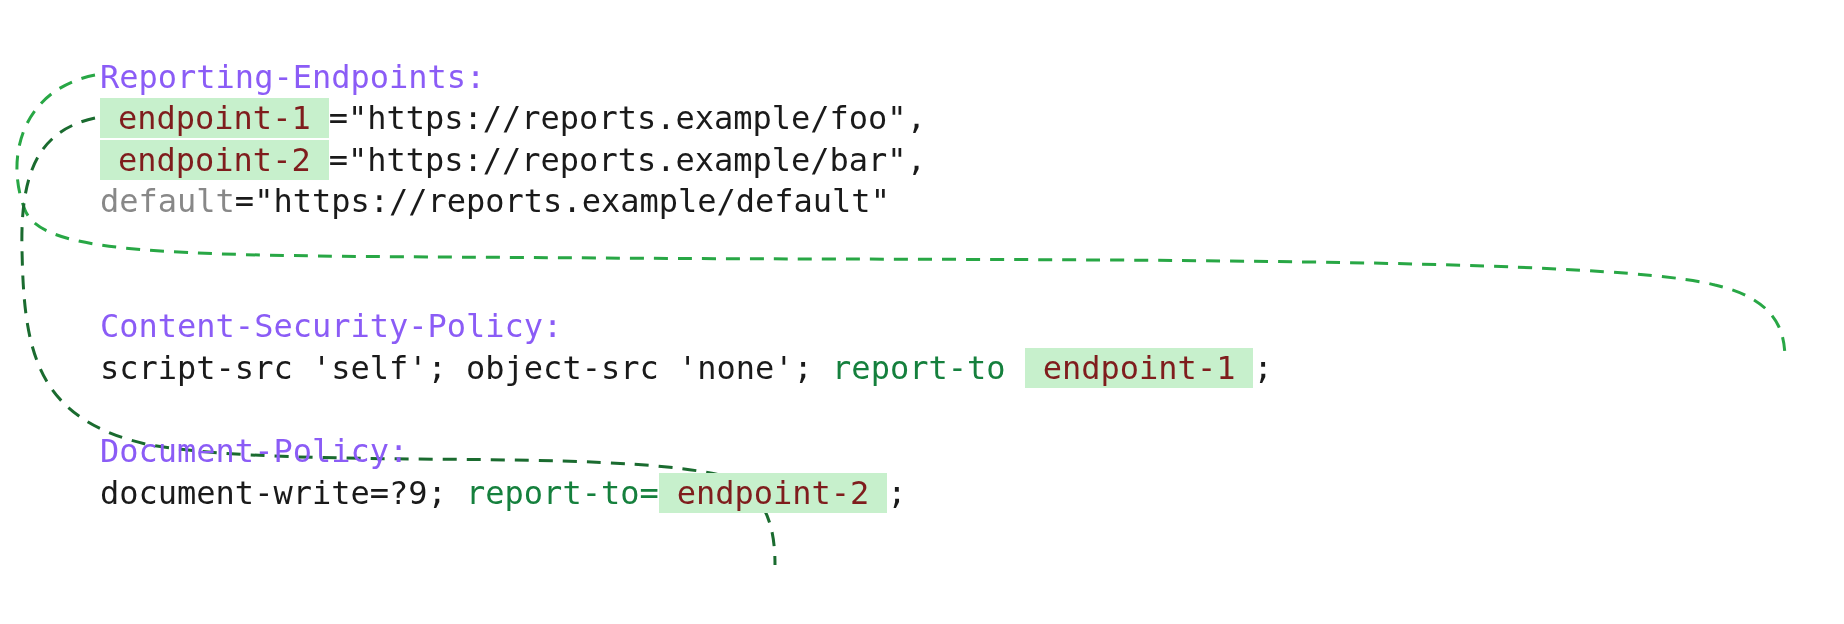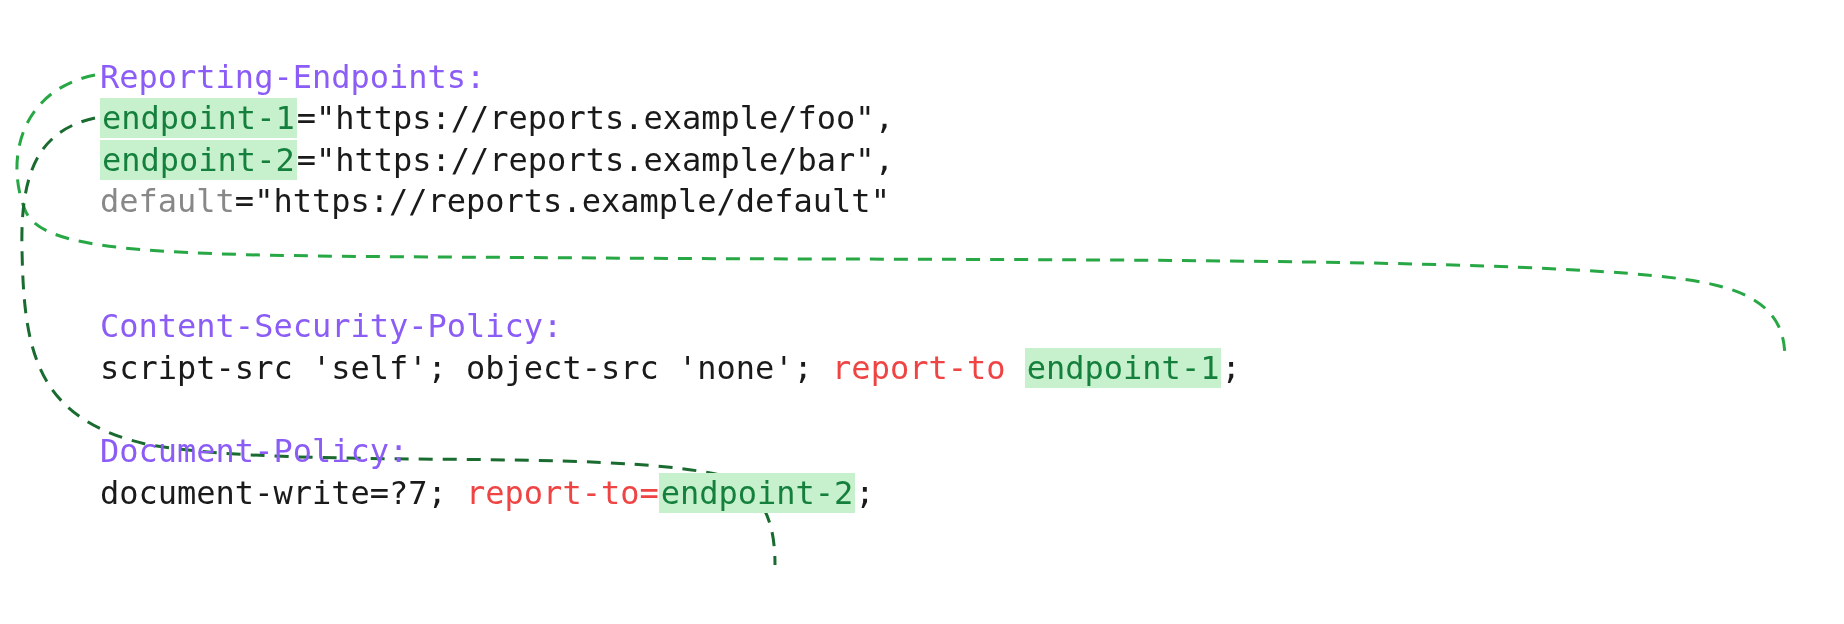--- a/index.html
+++ b/index.html
@@ -21,28 +21,28 @@
     .code-block {
       position: relative;
       z-index: 2;
       white-space: pre;
     }
     .header-name {
       color: #8b5cf6;
     }
     .endpoint-name {
       background-color: #c7f0cc;
-      color: #15803d;
-      padding: 1px 2px;
+      color: #7f1d1d;
+      padding: 1px 18px;
     }
     .default-key {
       color: #888888;
     }
     .report-to {
-      color: #ef4444;
+      color: #15803d;
     }
     .plain {
       color: #1a1a1a;
     }
     .svg-arrows {
       position: absolute;
       top: 0;
       left: 0;
       width: 1844px;
       height: 624px;
@@ -64,14 +64,14 @@
 <span class="header-name">Reporting-Endpoints:</span>
 <span class="endpoint-name">endpoint-1</span><span class="plain">="https://reports.example/foo",</span>
 <span class="endpoint-name">endpoint-2</span><span class="plain">="https://reports.example/bar",</span>
 <span class="default-key">default</span><span class="plain">="https://reports.example/default"</span>
 
 
 <span class="header-name">Content-Security-Policy:</span>
 <span class="plain">script-src 'self'; object-src 'none'; </span><span class="report-to">report-to</span><span class="plain"> </span><span class="endpoint-name">endpoint-1</span><span class="plain">;</span>
 
 <span class="header-name">Document-Policy:</span>
-<span class="plain">document-write=?7; </span><span class="report-to">report-to=</span><span class="endpoint-name">endpoint-2</span><span class="plain">;</span>
+<span class="plain">document-write=?9; </span><span class="report-to">report-to=</span><span class="endpoint-name">endpoint-2</span><span class="plain">;</span>
 </div>
 
 </body></html>

